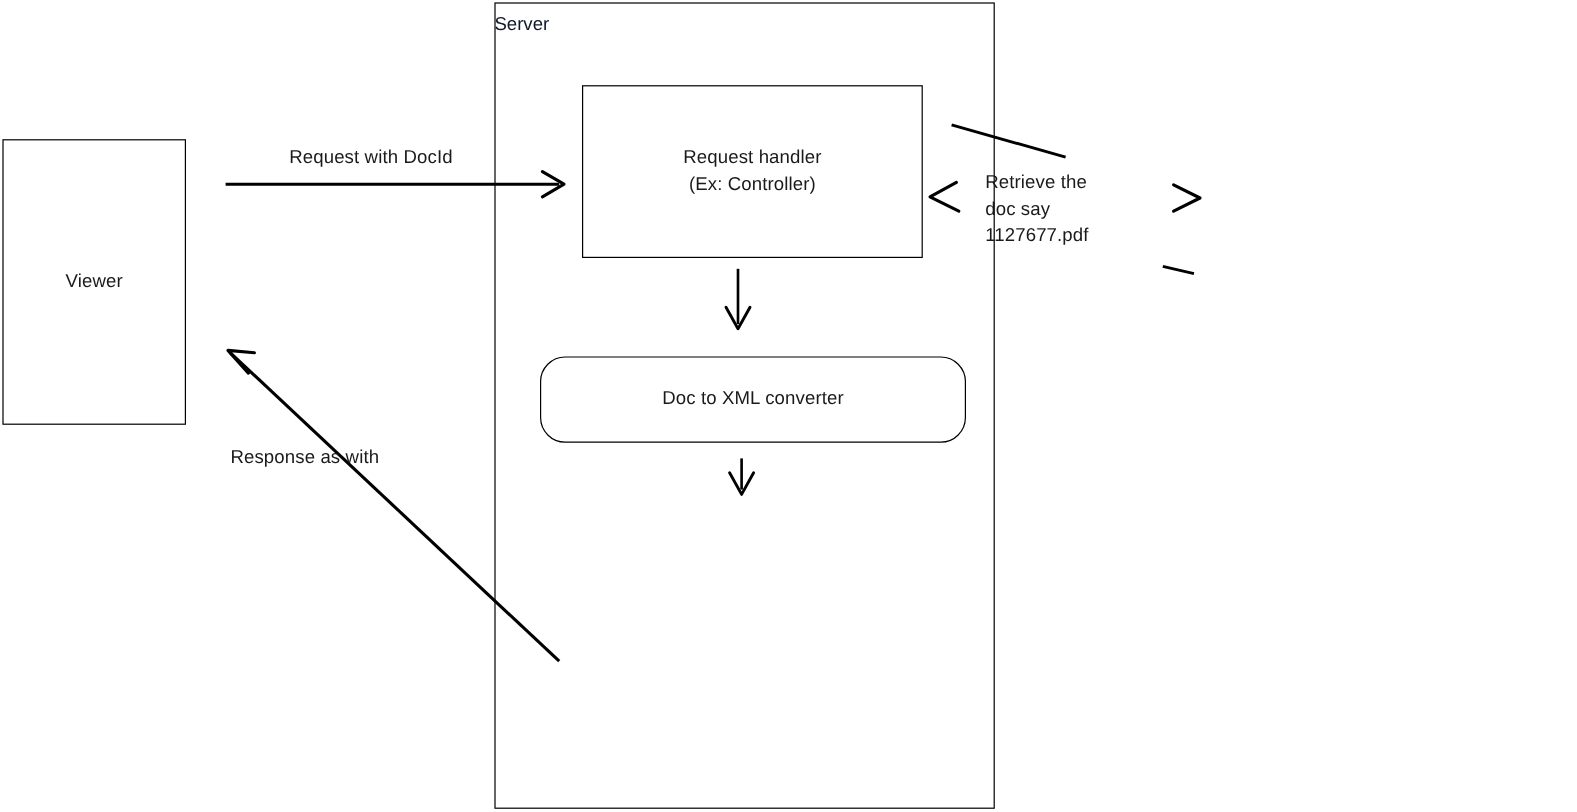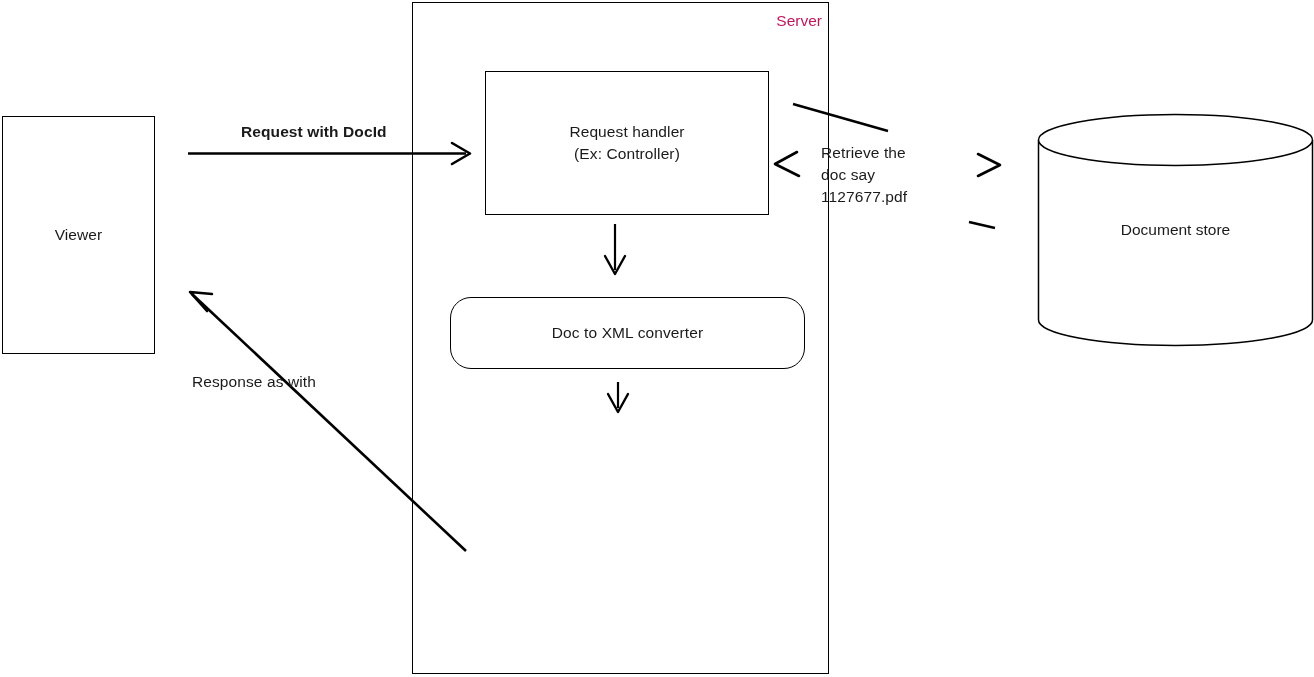--- a/index.html
+++ b/index.html
@@ -51,23 +51,23 @@
     height: 672px;
     box-sizing: border-box;
     border: 1.6px solid #000000;
     background: transparent;
   }
   #label-server {
     position: absolute;
     left: 412px;
     top: 12px;
     width: 410px;
-    text-align: right;
+    text-align: left;
     font-size: 15.5px;
-    color: #be185d;
+    color: #0f172a;
   }
   svg.overlay {
     position: absolute;
     left: 0;
     top: 0;
     width: 1314px;
     height: 677px;
     pointer-events: none;
   }
   .cylinder-wrap {
@@ -105,29 +105,20 @@
 
   <div class="node" style="left:2px; top:116px; width:153px; height:238px;">
     <span class="node-label">Viewer</span>
   </div>
 
   <div class="node" style="left:450px; top:297px; width:355px; height:72px;border-radius:21px;">
     <span class="node-label">Doc to XML converter</span>
   </div>
 
 
-  <div class="cylinder-wrap">
-    <svg width="277" height="234" viewBox="0 0 277 234">
-      <path d="M1.5 27 L1.5 207" fill="none" stroke="#000000" stroke-width="1.5"></path>
-      <path d="M275.5 27 L275.5 207" fill="none" stroke="#000000" stroke-width="1.5"></path>
-      <ellipse cx="138.5" cy="27" rx="137" ry="25.5" fill="#ffffff" stroke="#000000" stroke-width="1.5"></ellipse>
-      <path d="M1.5 207 A137 25.5 0 0 0 275.5 207" fill="none" stroke="#000000" stroke-width="1.5"></path>
-    </svg>
-    <div class="cyl-label">Document store</div>
-  </div>
 
   <svg class="overlay">
     <defs></defs>
 
     <g>
       <line x1="188" y1="153.5" x2="466" y2="153.5" stroke="#000000" stroke-width="2.4"></line>
       <polyline points="452,143 470,153.5 452,164" fill="none" stroke="#000000" stroke-width="2.6" stroke-linecap="round" stroke-linejoin="round"></polyline>
     </g>
 
     <g>
@@ -152,21 +143,21 @@
     <g>
       <polyline points="978,154 1000,165 978,176" fill="none" stroke="#000000" stroke-width="2.6" stroke-linecap="round" stroke-linejoin="round"></polyline>
       <line x1="969" y1="222" x2="995" y2="228" stroke="#000000" stroke-width="2.4"></line>
     </g>
 
     <g>
       <polyline points="797,152 775,164 799,176" fill="none" stroke="#000000" stroke-width="2.6" stroke-linecap="round" stroke-linejoin="round"></polyline>
     </g>
   </svg>
 
-  <div class="free-label" style="left:241px; top:121px;font-weight:bold;">Request with DocId</div>
+  <div class="free-label" style="left:241px; top:121px;">Request with DocId</div>
 
   <div class="free-label" style="left:192px; top:371px;">Response as with</div>
 
   <div class="free-label" style="left:821px; top:142px; width:145px;">Retrieve the
 doc say
 1127677.pdf</div>
 
 </div>
 
 </body></html>

